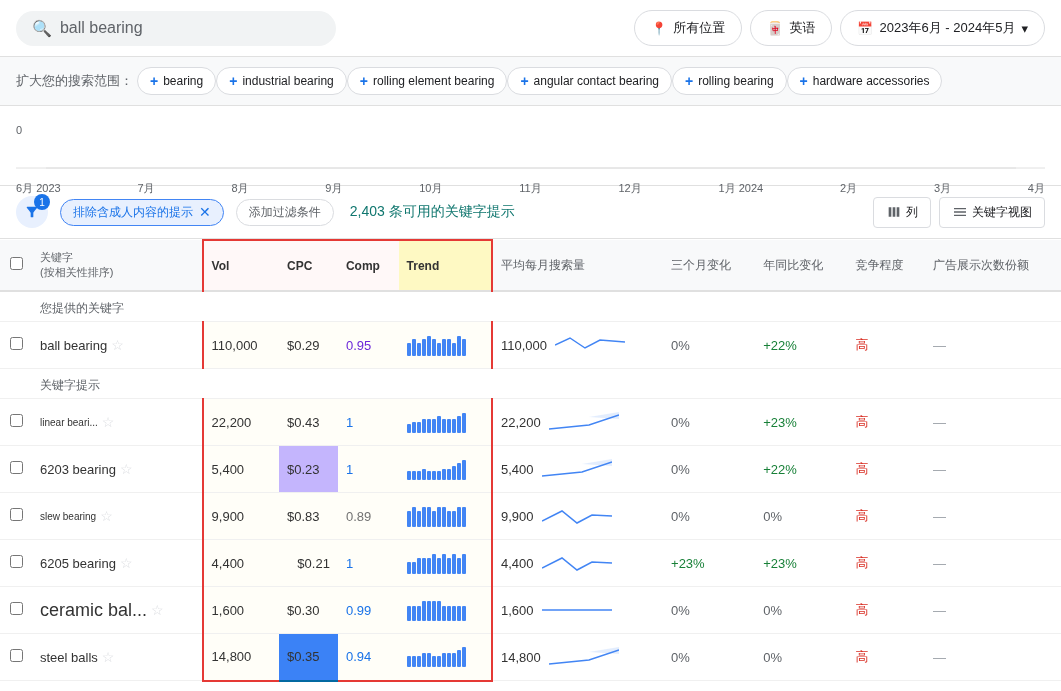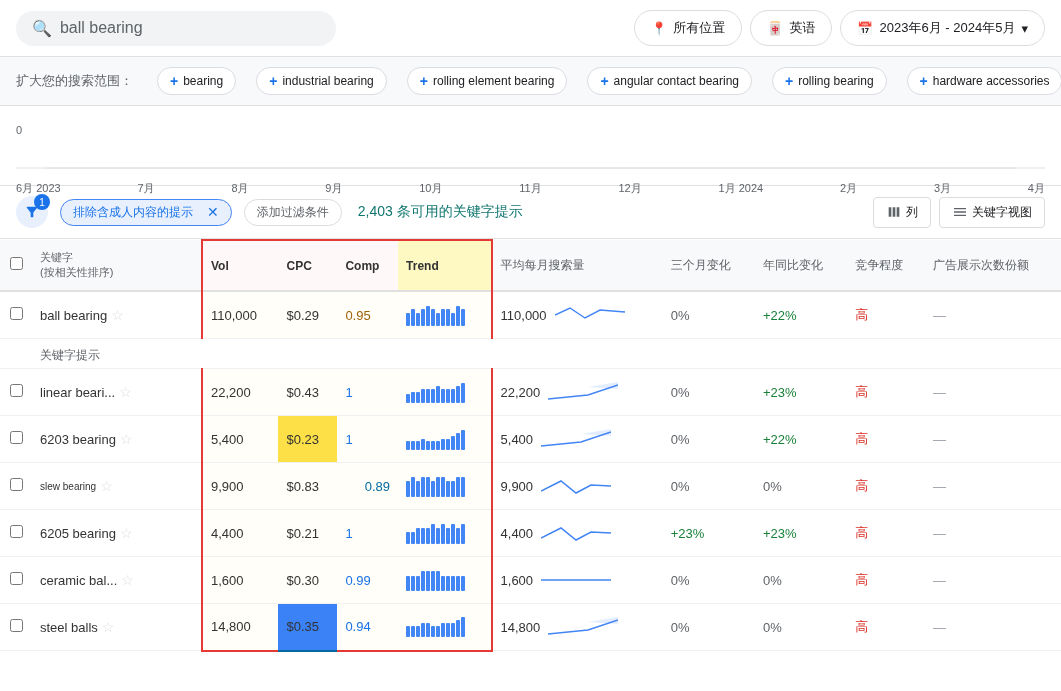--- a/index.html
+++ b/index.html
@@ -25,21 +25,21 @@
       display: flex; align-items: center; gap: 6px;
       padding: 8px 16px; border: 1px solid #dadce0; border-radius: 20px;
       margin-left: 8px; cursor: pointer; font-size: 13px; color: #202124;
       background: #fff;
     }
     .filter-pill.active { background: #e8f0fe; border-color: #4285f4; color: #1a73e8; }
     .filter-pill svg { width: 14px; height: 14px; }
 
     
     .expand-row {
-      display: flex; align-items: center; gap: 20px;
+      display: flex; align-items: center; gap: 0;
       padding: 10px 16px; background: #f8f9fa; border-bottom: 1px solid #e0e0e0;
       overflow: hidden;
     }
     .expand-label { font-size: 13px; color: #5f6368; white-space: nowrap; margin-right: 4px; }
     .tag-pill {
       display: flex; align-items: center; gap: 5px;
       padding: 5px 12px; border: 1px solid #dadce0; border-radius: 16px;
       background: #fff; font-size: 12px; color: #202124; cursor: pointer;
       white-space: nowrap;
     }
@@ -68,21 +68,21 @@
       display: flex; align-items: center; justify-content: center;
       cursor: pointer; position: relative;
     }
     .badge {
       position: absolute; top: -2px; right: -2px;
       background: #1a73e8; color: #fff; border-radius: 50%;
       width: 16px; height: 16px; font-size: 10px;
       display: flex; align-items: center; justify-content: center;
     }
     .filter-active-pill {
-      display: flex; align-items: center; gap: 14px;
+      display: flex; align-items: center; gap: 6px;
       padding: 4px 12px; border-radius: 16px; background: #e8f0fe;
       border: 1px solid #4285f4; font-size: 12px; color: #1a73e8; cursor: pointer;
     }
     .filter-active-pill .close { font-size: 14px; cursor: pointer; }
     .add-filter-btn {
       padding: 4px 12px; border-radius: 16px; border: 1px solid #dadce0;
       background: #fff; font-size: 12px; color: #5f6368; cursor: pointer;
     }
     .results-count { font-size: 14px; color: #0f766e; font-weight: 500; margin-left: 4px; }
     .toolbar-right { margin-left: auto; display: flex; align-items: center; gap: 8px; }
@@ -252,33 +252,37 @@
         </th>
         <th>
           <span>竞争程度</span>
         </th>
         <th>
           <span>广告展示次数份额</span>
         </th>
       </tr>
     </thead>
     <tbody id="table-body">
+    <tr class="section-row">
+          <td></td>
+          <td colspan="10" style="font-size:12px;color:#5f6368;font-weight:500;padding:8px 8px 4px 8px;">您提供的关键字</td>
+        </tr>
         <tr>
       <td class="checkbox-cell">
         <input type="checkbox" style="">
       </td>
       <td class="keyword-cell">
         <div class="keyword-name">
           <span style="font-size:13px;">ball bearing</span>
           <span class="star-icon">☆</span>
         </div>
       </td>
       <td style="background:#fffef8;border-left:2px solid #e53935;">110,000</td>
       <td style="background:#fffef8;">$0.29</td>
-      <td style="background:#fffef8; color:#a16207;">0.95</td>
+      <td style="background:#fffef8; color:#6d28d9;">0.95</td>
       <td style="background:#fffef8;border-right:2px solid #e53935;"><svg width="60" height="24" viewBox="0 0 60 24">
               <rect x="0" y="11" width="4" height="13" fill="#4285f4" rx="1"></rect>
               <rect x="5" y="7" width="4" height="17" fill="#4285f4" rx="1"></rect>
               <rect x="10" y="11" width="4" height="13" fill="#4285f4" rx="1"></rect>
               <rect x="15" y="7" width="4" height="17" fill="#4285f4" rx="1"></rect>
               <rect x="20" y="4" width="4" height="20" fill="#4285f4" rx="1"></rect>
               <rect x="25" y="7" width="4" height="17" fill="#4285f4" rx="1"></rect>
               <rect x="30" y="11" width="4" height="13" fill="#4285f4" rx="1"></rect>
               <rect x="35" y="7" width="4" height="17" fill="#4285f4" rx="1"></rect>
               <rect x="40" y="7" width="4" height="17" fill="#4285f4" rx="1"></rect>
@@ -302,21 +306,21 @@
         <tr class="section-row">
           <td></td>
           <td colspan="10" style="font-size:12px;color:#5f6368;font-weight:500;padding:8px 8px 4px 8px;">关键字提示</td>
         </tr>
         <tr>
       <td class="checkbox-cell">
         <input type="checkbox" style="">
       </td>
       <td class="keyword-cell">
         <div class="keyword-name">
-          <span style="font-size:13px;">linear beari...</span>
+          <span style="font-size:10px;">linear beari...</span>
           <span class="star-icon">☆</span>
         </div>
       </td>
       <td style="background:#fffef8;border-left:2px solid #e53935;">22,200</td>
       <td style="background:#fffef8;">$0.43</td>
       <td style="background:#fffef8; color:#1a73e8;">1</td>
       <td style="background:#fffef8;border-right:2px solid #e53935;"><svg width="60" height="24" viewBox="0 0 60 24">
               <rect x="0" y="15" width="4" height="9" fill="#4285f4" rx="1"></rect>
               <rect x="5" y="13" width="4" height="11" fill="#4285f4" rx="1"></rect>
               <rect x="10" y="13" width="4" height="11" fill="#4285f4" rx="1"></rect>
@@ -348,21 +352,21 @@
       <td class="checkbox-cell">
         <input type="checkbox" style="">
       </td>
       <td class="keyword-cell">
         <div class="keyword-name">
           <span style="font-size:13px;">6203 bearing</span>
           <span class="star-icon">☆</span>
         </div>
       </td>
       <td style="background:#fffef8;border-left:2px solid #e53935;">5,400</td>
-      <td style="background:#fde047;">$0.23</td>
+      <td style="background:#c4b5fd;">$0.23</td>
       <td style="background:#fffef8; color:#1a73e8;">1</td>
       <td style="background:#fffef8;border-right:2px solid #e53935;"><svg width="60" height="24" viewBox="0 0 60 24">
               <rect x="0" y="15" width="4" height="9" fill="#4285f4" rx="1"></rect>
               <rect x="5" y="15" width="4" height="9" fill="#4285f4" rx="1"></rect>
               <rect x="10" y="15" width="4" height="9" fill="#4285f4" rx="1"></rect>
               <rect x="15" y="13" width="4" height="11" fill="#4285f4" rx="1"></rect>
               <rect x="20" y="15" width="4" height="9" fill="#4285f4" rx="1"></rect>
               <rect x="25" y="15" width="4" height="9" fill="#4285f4" rx="1"></rect>
               <rect x="30" y="15" width="4" height="9" fill="#4285f4" rx="1"></rect>
               <rect x="35" y="13" width="4" height="11" fill="#4285f4" rx="1"></rect>
@@ -390,21 +394,21 @@
         <input type="checkbox" style="">
       </td>
       <td class="keyword-cell">
         <div class="keyword-name">
           <span style="font-size:10px;">slew bearing</span>
           <span class="star-icon">☆</span>
         </div>
       </td>
       <td style="background:#fffef8;border-left:2px solid #e53935;">9,900</td>
       <td style="background:#fffef8;">$0.83</td>
-      <td style="background:#fffef8; color:#0369a1;text-align:right;">0.89</td>
+      <td style="background:#fffef8; color:#737373;">0.89</td>
       <td style="background:#fffef8;border-right:2px solid #e53935;"><svg width="60" height="24" viewBox="0 0 60 24">
               <rect x="0" y="8" width="4" height="16" fill="#4285f4" rx="1"></rect>
               <rect x="5" y="4" width="4" height="20" fill="#4285f4" rx="1"></rect>
               <rect x="10" y="8" width="4" height="16" fill="#4285f4" rx="1"></rect>
               <rect x="15" y="4" width="4" height="20" fill="#4285f4" rx="1"></rect>
               <rect x="20" y="4" width="4" height="20" fill="#4285f4" rx="1"></rect>
               <rect x="25" y="8" width="4" height="16" fill="#4285f4" rx="1"></rect>
               <rect x="30" y="4" width="4" height="20" fill="#4285f4" rx="1"></rect>
               <rect x="35" y="4" width="4" height="20" fill="#4285f4" rx="1"></rect>
               <rect x="40" y="8" width="4" height="16" fill="#4285f4" rx="1"></rect>
@@ -429,21 +433,21 @@
       <td class="checkbox-cell">
         <input type="checkbox" style="">
       </td>
       <td class="keyword-cell">
         <div class="keyword-name">
           <span style="font-size:13px;">6205 bearing</span>
           <span class="star-icon">☆</span>
         </div>
       </td>
       <td style="background:#fffef8;border-left:2px solid #e53935;">4,400</td>
-      <td style="background:#fffef8;">$0.21</td>
+      <td style="background:#fffef8;text-align:right;">$0.21</td>
       <td style="background:#fffef8; color:#1a73e8;">1</td>
       <td style="background:#fffef8;border-right:2px solid #e53935;"><svg width="60" height="24" viewBox="0 0 60 24">
               <rect x="0" y="12" width="4" height="12" fill="#4285f4" rx="1"></rect>
               <rect x="5" y="12" width="4" height="12" fill="#4285f4" rx="1"></rect>
               <rect x="10" y="8" width="4" height="16" fill="#4285f4" rx="1"></rect>
               <rect x="15" y="8" width="4" height="16" fill="#4285f4" rx="1"></rect>
               <rect x="20" y="8" width="4" height="16" fill="#4285f4" rx="1"></rect>
               <rect x="25" y="4" width="4" height="20" fill="#4285f4" rx="1"></rect>
               <rect x="30" y="8" width="4" height="16" fill="#4285f4" rx="1"></rect>
               <rect x="35" y="4" width="4" height="20" fill="#4285f4" rx="1"></rect>
@@ -464,21 +468,21 @@
       <td class="pct-pos">+23%</td>
       <td class="level-high">高</td>
       <td class="dash">—</td>
     </tr>
         <tr>
       <td class="checkbox-cell">
         <input type="checkbox" style="">
       </td>
       <td class="keyword-cell">
         <div class="keyword-name">
-          <span style="font-size:13px;">ceramic bal...</span>
+          <span style="font-size:18px;">ceramic bal...</span>
           <span class="star-icon">☆</span>
         </div>
       </td>
       <td style="background:#fffef8;border-left:2px solid #e53935;">1,600</td>
       <td style="background:#fffef8;">$0.30</td>
       <td style="background:#fffef8; color:#1a73e8;">0.99</td>
       <td style="background:#fffef8;border-right:2px solid #e53935;"><svg width="60" height="24" viewBox="0 0 60 24">
               <rect x="0" y="9" width="4" height="15" fill="#4285f4" rx="1"></rect>
               <rect x="5" y="9" width="4" height="15" fill="#4285f4" rx="1"></rect>
               <rect x="10" y="9" width="4" height="15" fill="#4285f4" rx="1"></rect>

